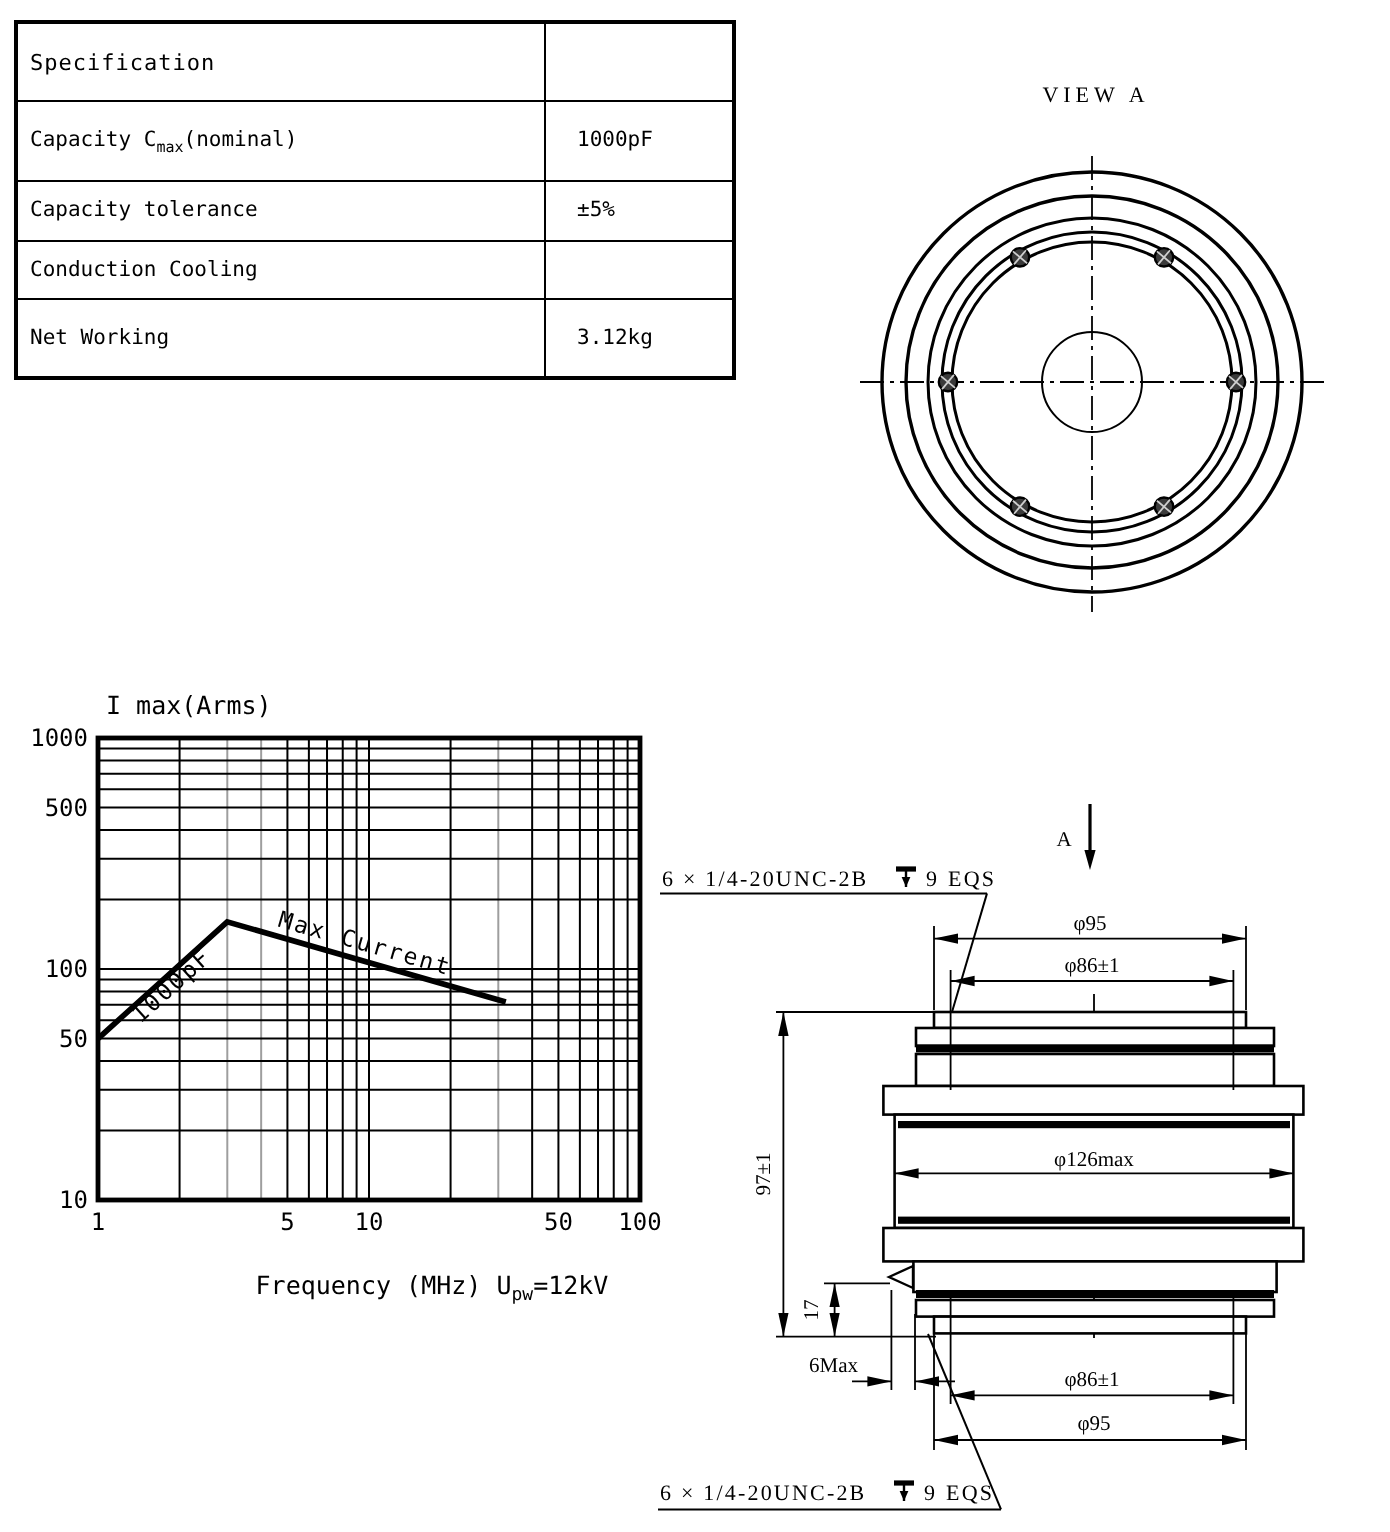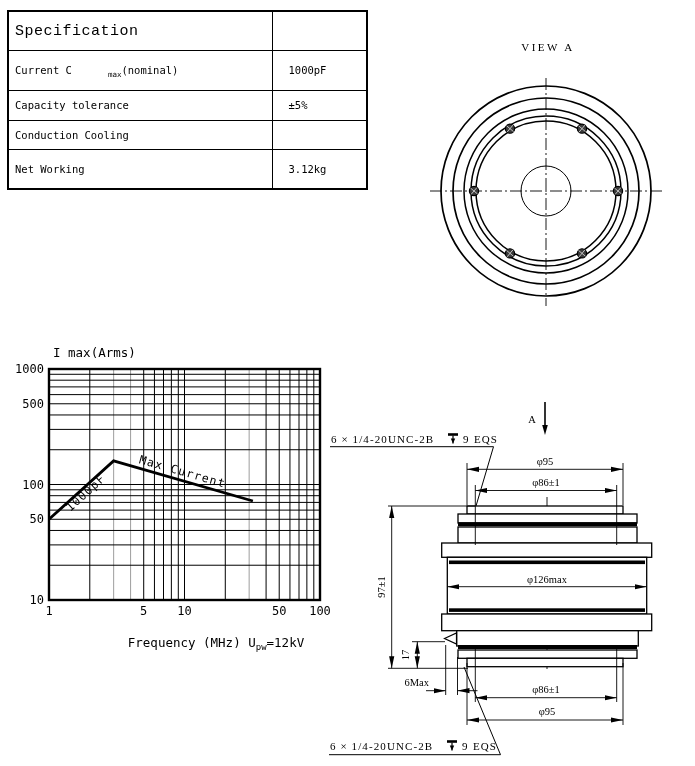--- a/index.html
+++ b/index.html
@@ -5,22 +5,22 @@
   html,body{margin:0;padding:0;background:#fff;}
   #page{position:relative;width:695px;height:766px;background:#ffffff;overflow:hidden;
         font-family:"DejaVu Sans Mono",monospace;color:#000;}
   
   table.spec{position:absolute;left:7px;top:10px;width:359px;height:180px;
              border-collapse:collapse;table-layout:fixed;background:#fff;
              border:2.2px solid #000;}
   table.spec td{border:1.4px solid #000;font-size:10.5px;line-height:1;
                 padding:0 0 0 6px;vertical-align:middle;white-space:nowrap;overflow:hidden;}
   table.spec td.c2{padding-left:16px;}
-  table.spec tr.hdr td{font-size:15px;letter-spacing:0.5px;font-family:Liberation Mono, monospace;}
-  table.spec sub{font-size:7.5px;line-height:0;margin-left:36px;}
+  table.spec tr.hdr td{font-size:11px;letter-spacing:0.5px;}
+  table.spec sub{font-size:7.5px;line-height:0;}
   svg text{fill:#000;}
   .tick{font-family:"DejaVu Sans Mono",monospace;font-size:12px;}
   .axis-title{font-family:"DejaVu Sans Mono",monospace;font-size:12.5px;}
   .ann{font-family:"DejaVu Sans Mono",monospace;font-size:11.5px;letter-spacing:1.2px;font-weight:500;}
   .dwg-dim{font-family:"Liberation Serif","DejaVu Serif",serif;font-size:10.5px;}
   .dwg-thread{font-family:"Liberation Serif","DejaVu Serif",serif;font-size:11px;letter-spacing:1.1px;}
   .view-title{font-family:"Liberation Serif","DejaVu Serif",serif;font-size:11px;letter-spacing:2.5px;}
 </style>
 </head>
 <body>
@@ -31,21 +31,21 @@
     <colgroup>
         <col style="width:264px">
         <col style="width:95px">
       </colgroup>
     <tbody id="spec-tbody">
       <tr class="hdr" style="height:26px">
         <td class="c1">Specification</td>
         <td class="c2"></td>
       </tr>
     <tr style="height: 25.6px;">
-          <td class="c1"><span>Current C</span><sub>max</sub><span>(nominal)</span></td>
+          <td class="c1"><span>Capacity C</span><sub>max</sub><span>(nominal)</span></td>
           <td class="c2">1000pF</td>
         </tr>
         <tr style="height: 20px; margin-top: 23px;">
           <td class="c1"><span>Capacity tolerance</span></td>
           <td class="c2">±5%</td>
         </tr>
         <tr style="height: 19px;">
           <td class="c1"><span>Conduction Cooling</span></td>
           <td class="c2"></td>
         </tr>

